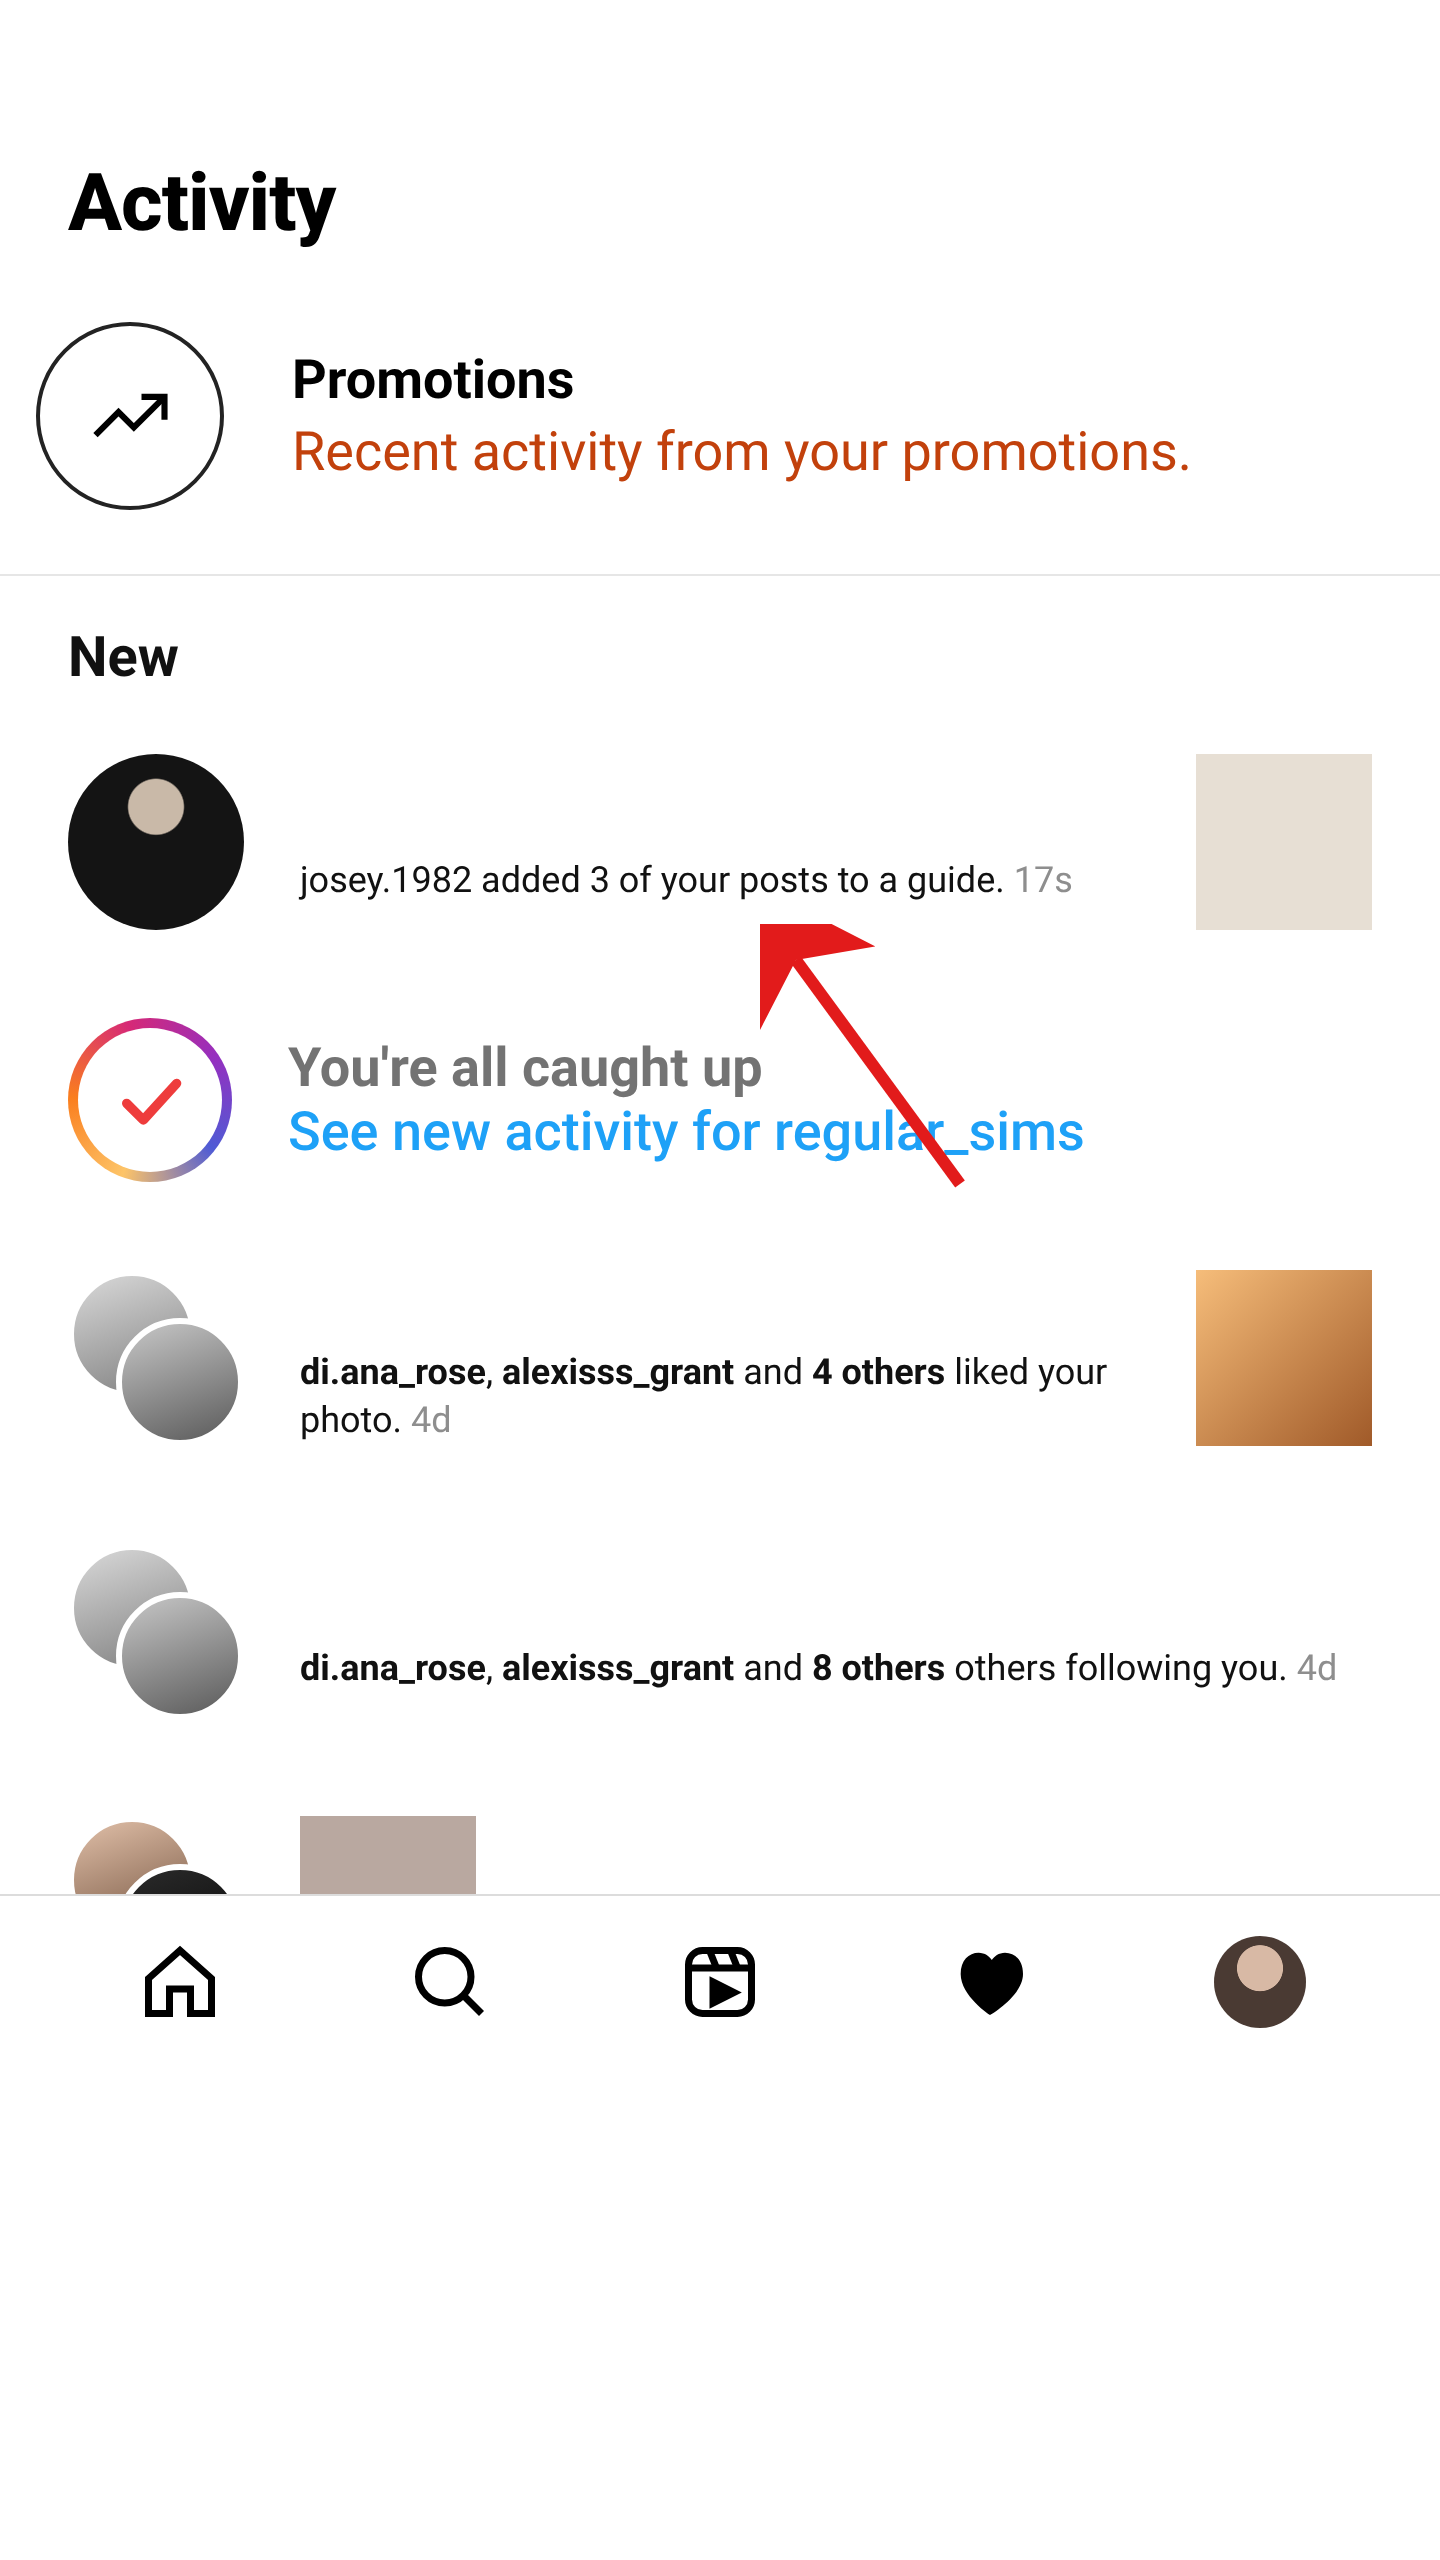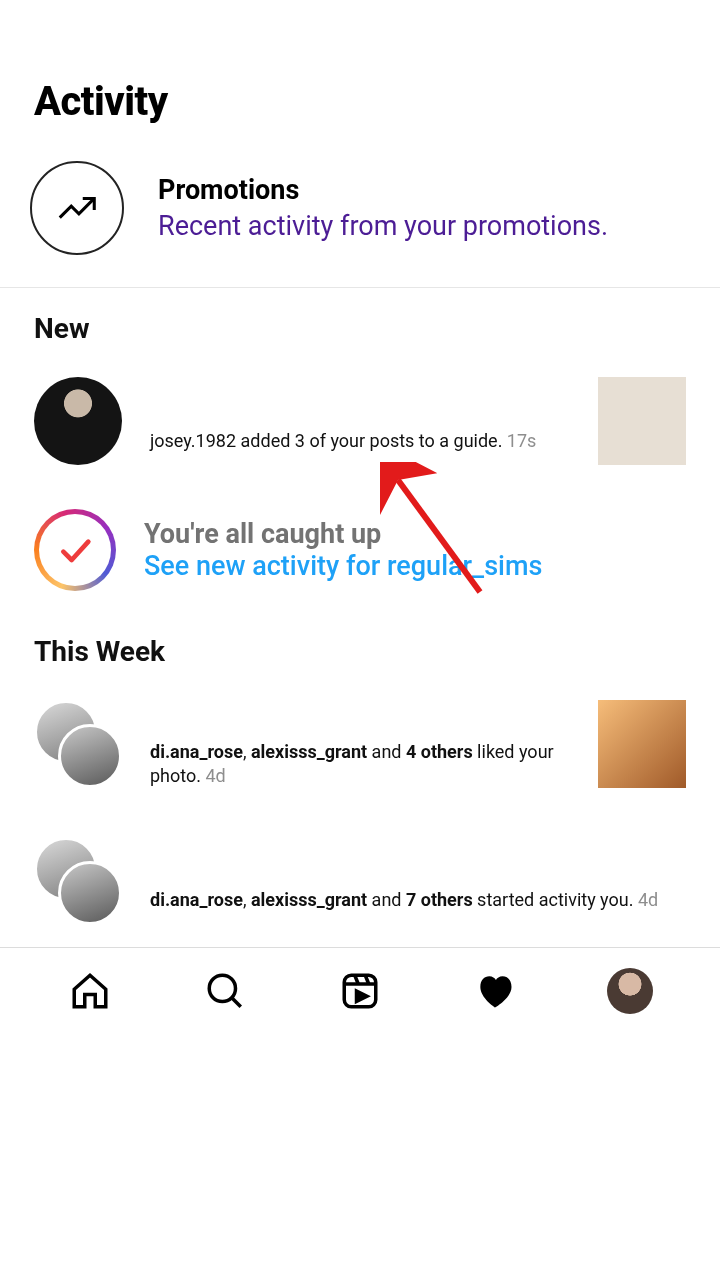--- a/index.html
+++ b/index.html
@@ -1,24 +1,24 @@
 <!DOCTYPE html>
 <html><head>
 <meta charset="utf-8">
 <style>
   * { box-sizing: border-box; margin: 0; padding: 0; }
   html, body { width: 720px; height: 1280px; font-family: -apple-system, BlinkMacSystemFont, "Segoe UI", Roboto, Helvetica, Arial, sans-serif; background: #fff; color: #000; overflow: hidden; }
   .page { width: 720px; height: 1033px; position: relative; display: flex; flex-direction: column; }
   .header { padding: 78px 34px 20px 34px; }
   .header h1 { font-size: 40px; font-weight: 800; letter-spacing: -0.5px; }
-  .promo-row { display: flex; align-items: center; padding: 16px 34px 32px 30px; gap: 34px; }
+  .promo-row { display: flex; align-items: center; padding: 16px 34px 32px 18px; gap: 34px; }
   .promo-circle { width: 94px; height: 94px; border: 2px solid #232323; border-radius: 50%; display: flex; align-items: center; justify-content: center; flex-shrink: 0; }
   .promo-text { display: flex; flex-direction: column; gap: 4px; }
   .promo-title { font-size: 27px; font-weight: 700; }
-  .promo-sub { font-size: 27px; color: #4c1d95; font-weight: 400; }
+  .promo-sub { font-size: 27px; color: #c2410c; font-weight: 400; }
   .divider { height: 1px; background: #e6e6e6; width: 100%; }
   .section-label { font-size: 28px; font-weight: 700; padding: 24px 34px 8px 34px; color: #111; }
   .item { display: flex; align-items: center; padding: 24px 34px; gap: 28px; }
   .avatar-single { width: 88px; height: 88px; border-radius: 50%; background: linear-gradient(135deg,#2a2a2a,#000); flex-shrink: 0; position: relative; overflow:hidden; }
   .avatar-single.j { background: radial-gradient(circle at 50% 30%, #c9b9a8 0 18%, #141414 19% 100%); }
   .avatar-stack { width: 88px; height: 88px; position: relative; flex-shrink: 0; }
   .avatar-stack .a1, .avatar-stack .a2 { position: absolute; width: 64px; height: 64px; border-radius: 50%; border: 3px solid #fff; }
   .avatar-stack .a1 { left: 0; top: 0; background: linear-gradient(160deg,#d9d9d9,#7e7e7e); }
   .avatar-stack .a2 { right: 0; bottom: 0; background: linear-gradient(160deg,#c7c7c7,#5a5a5a); }
   .avatar-stack.col .a1 { background: linear-gradient(160deg,#e0bfa8,#6e4e3a); }
@@ -83,40 +83,39 @@
         <svg class="check-mark" width="40" height="40" viewBox="0 0 24 24" fill="none" stroke="#ee3c3c" stroke-width="2.8" stroke-linecap="round" stroke-linejoin="round">
           <polyline points="5,13 10,18 20,7"></polyline>
         </svg>
       </div>
       <div class="caught-text">
         <div class="caught-title">You're all caught up</div>
         <div class="caught-link">See new activity for regular_sims</div>
       </div>
     </div>
 
-    <div class="section-label">This Week</div>
 
     <div class="item">
       <div class="avatar-stack">
         <div class="a1"></div>
         <div class="a2"></div>
       </div>
       <div class="item-text">
         <span class="bold">di.ana_rose</span><span>, </span><span class="bold">alexisss_grant</span><span> and </span><span class="bold">4 others</span><span> liked your photo. </span><span class="time">4d</span>
       </div>
       <div class="thumb orange"></div>
     </div>
 
     <div class="item">
       <div class="avatar-stack">
         <div class="a1"></div>
         <div class="a2"></div>
       </div>
       <div class="item-text">
-        <span class="bold">di.ana_rose</span><span>, </span><span class="bold">alexisss_grant</span><span> and </span><span class="bold">7 others</span><span> started activity you. </span><span class="time">4d</span>
+        <span class="bold">di.ana_rose</span><span>, </span><span class="bold">alexisss_grant</span><span> and </span><span class="bold">8 others</span><span> others following you. </span><span class="time">4d</span>
       </div>
     </div>
 
     <div class="item" style="padding-bottom:0;">
       <div class="avatar-stack col">
         <div class="a1"></div>
         <div class="a2"></div>
       </div>
       <div class="thumb building"></div>
     </div>

